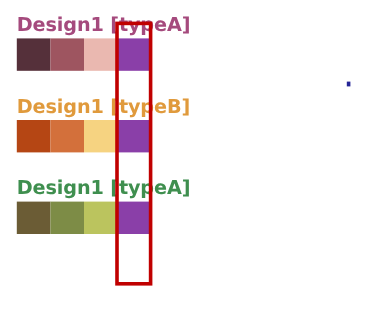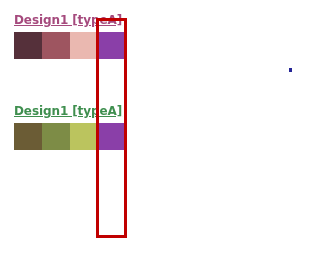--- a/index.html
+++ b/index.html
@@ -31,28 +31,27 @@
     top: 14px;
     width: 112px;
   }
 
   .palette-group {
     position: relative;
     width: 112px;
   }
 
   .palette-label {
-    font-size: 12px;
+    font-size: 16px;
     font-weight: 700;
     line-height: 13px;
     letter-spacing: -0.1px;
     white-space: nowrap;
     height: 13px;
     font-family: "DejaVu Sans", sans-serif;
-    text-decoration: underline;
   }
 
   .swatch-row {
     display: flex;
     height: 27px;
     width: 112px;
     margin-top: 5px;
   }
 
   .swatch {
@@ -96,20 +95,29 @@
       <div class="swatch-row">
         <div class="swatch" style="background: rgb(85, 48, 58);"></div>
         <div class="swatch" style="background: rgb(158, 85, 96);"></div>
         <div class="swatch" style="background: rgb(234, 184, 176);"></div>
         <div class="swatch" style="background: rgb(138, 63, 168);"></div>
       </div>
     </div>
 
     <div class="group-gap"></div>
 
+    <div class="palette-group">
+      <div class="palette-label" style="color: rgb(224, 154, 60);">Design1 [typeB]</div>
+      <div class="swatch-row">
+        <div class="swatch" style="background: rgb(181, 70, 20);"></div>
+        <div class="swatch" style="background: rgb(211, 112, 59);"></div>
+        <div class="swatch" style="background: rgb(246, 211, 129);"></div>
+        <div class="swatch" style="background: rgb(138, 63, 168);"></div>
+      </div>
+    </div>
 
     <div class="group-gap"></div>
 
     <div class="palette-group">
       <div class="palette-label" style="color: rgb(63, 143, 79);">Design1 [typeA]</div>
       <div class="swatch-row">
         <div class="swatch" style="background: rgb(107, 92, 53);"></div>
         <div class="swatch" style="background: rgb(125, 140, 70);"></div>
         <div class="swatch" style="background: rgb(187, 196, 94);"></div>
         <div class="swatch" style="background: rgb(138, 63, 168);"></div>

